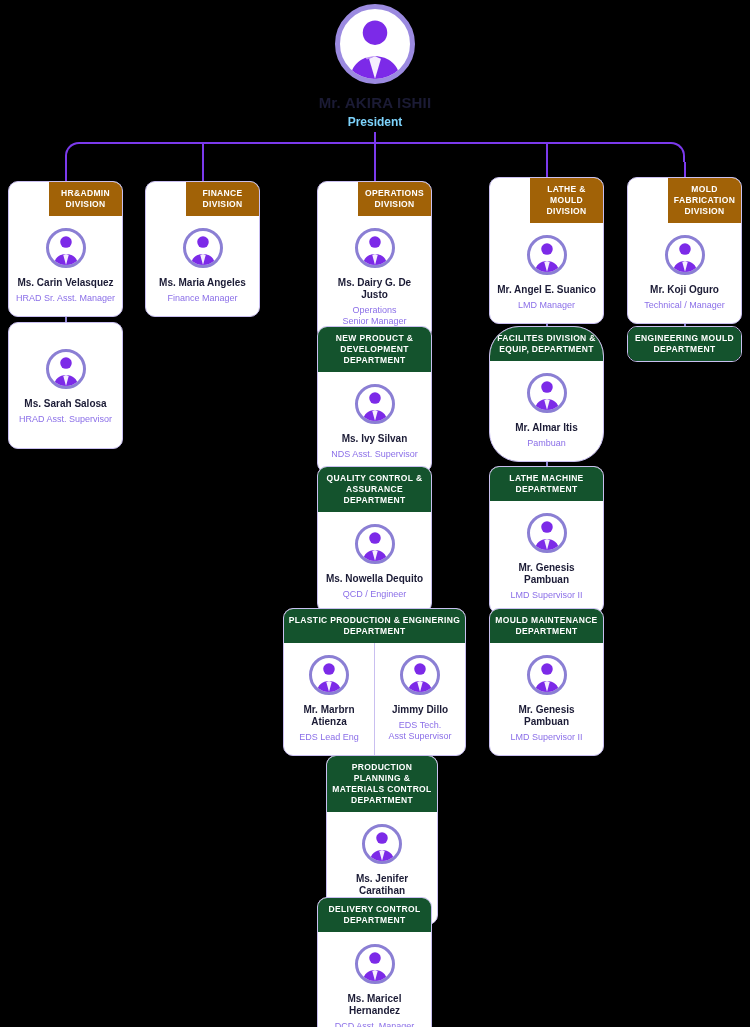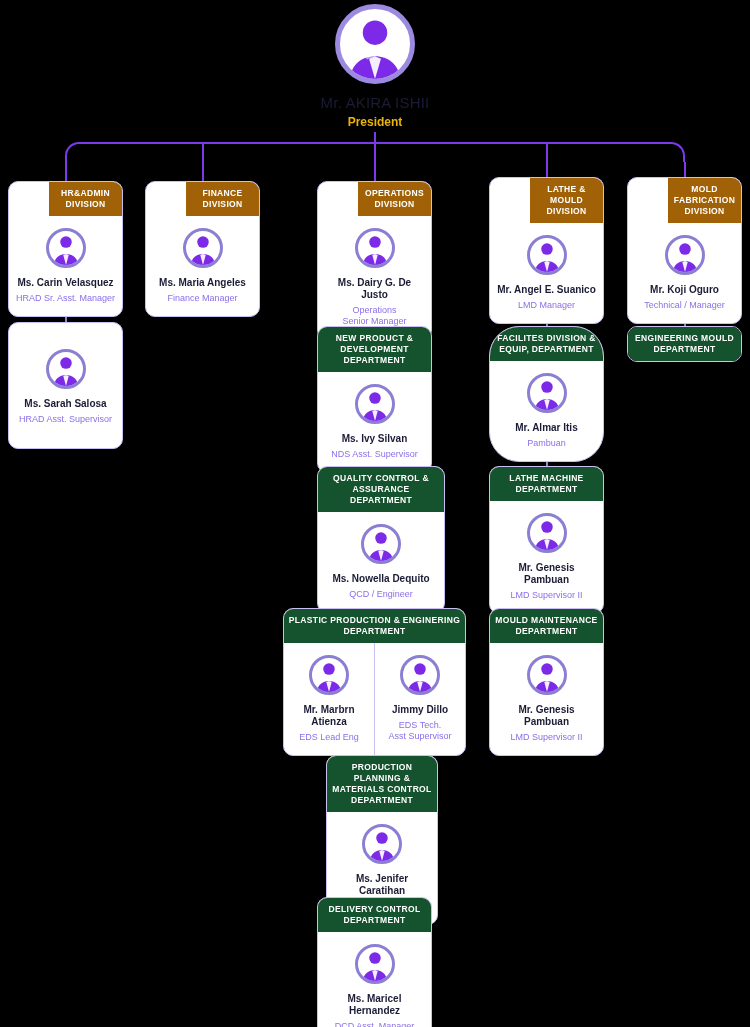--- a/index.html
+++ b/index.html
@@ -27,24 +27,24 @@
   .president { position: absolute; left: 275px; top: 4px; width: 200px; text-align: center; }
   .ceo-avatar {
     width: 80px; height: 80px; margin: 0 auto;
     border-radius: 50%;
     background: #ffffff;
     border: 5px solid #9b8ae0;
     display: flex; align-items: center; justify-content: center;
     overflow: hidden;
   }
   .ceo-name {
-    margin-top: 10px; font-size: 15px; font-weight: normal;
+    margin-top: 10px; font-size: 15px; font-weight: bold;
     color: #1b1b35; letter-spacing: .2px;
   }
-  .ceo-role { margin-top: 4px; font-size: 12px; font-weight: bold; color: #eab308; }
+  .ceo-role { margin-top: 4px; font-size: 12px; font-weight: bold; color: #7dd3fc; }
 
   
   .card {
     position: absolute;
     background: #ffffff;
     border-radius: 10px;
     overflow: hidden;
     border: 1px solid #c9bff0;
   }
   .card-head {
@@ -240,21 +240,21 @@
         </div>
       <div class="p-name">Mr. Almar Itis</div>
       <div class="p-role">Pambuan</div>
     </div>
   </div>
 
   <div class="card" style="left:627px; top:326px; width:115px;">
     <div class="card-head head-department">ENGINEERING MOULD DEPARTMENT</div>
   </div>
 
-  <div class="card" style="left:317px; top:466px; width:128px;">
+  <div class="card" style="left:317px; top:466px; width:115px;">
     <div class="card-head head-department">QUALITY CONTROL &amp; ASSURANCE DEPARTMENT</div>
     <div class="card-body">
       <div class="avatar">
           <svg width="34" height="34" viewBox="0 0 40 40" aria-hidden="true">
             <circle cx="20" cy="13" r="6.8" fill="#7c2ae8"></circle>
             <path d="M6 40c0-8 6.3-13 14-13s14 5 14 13z" fill="#7c2ae8"></path>
             <path d="M20 27l-3.2 1.3L20 40l3.2-11.7z" fill="#ffffff" opacity=".92"></path>
           </svg>
         </div>
       <div class="p-name">Ms. Nowella Dequito</div>

